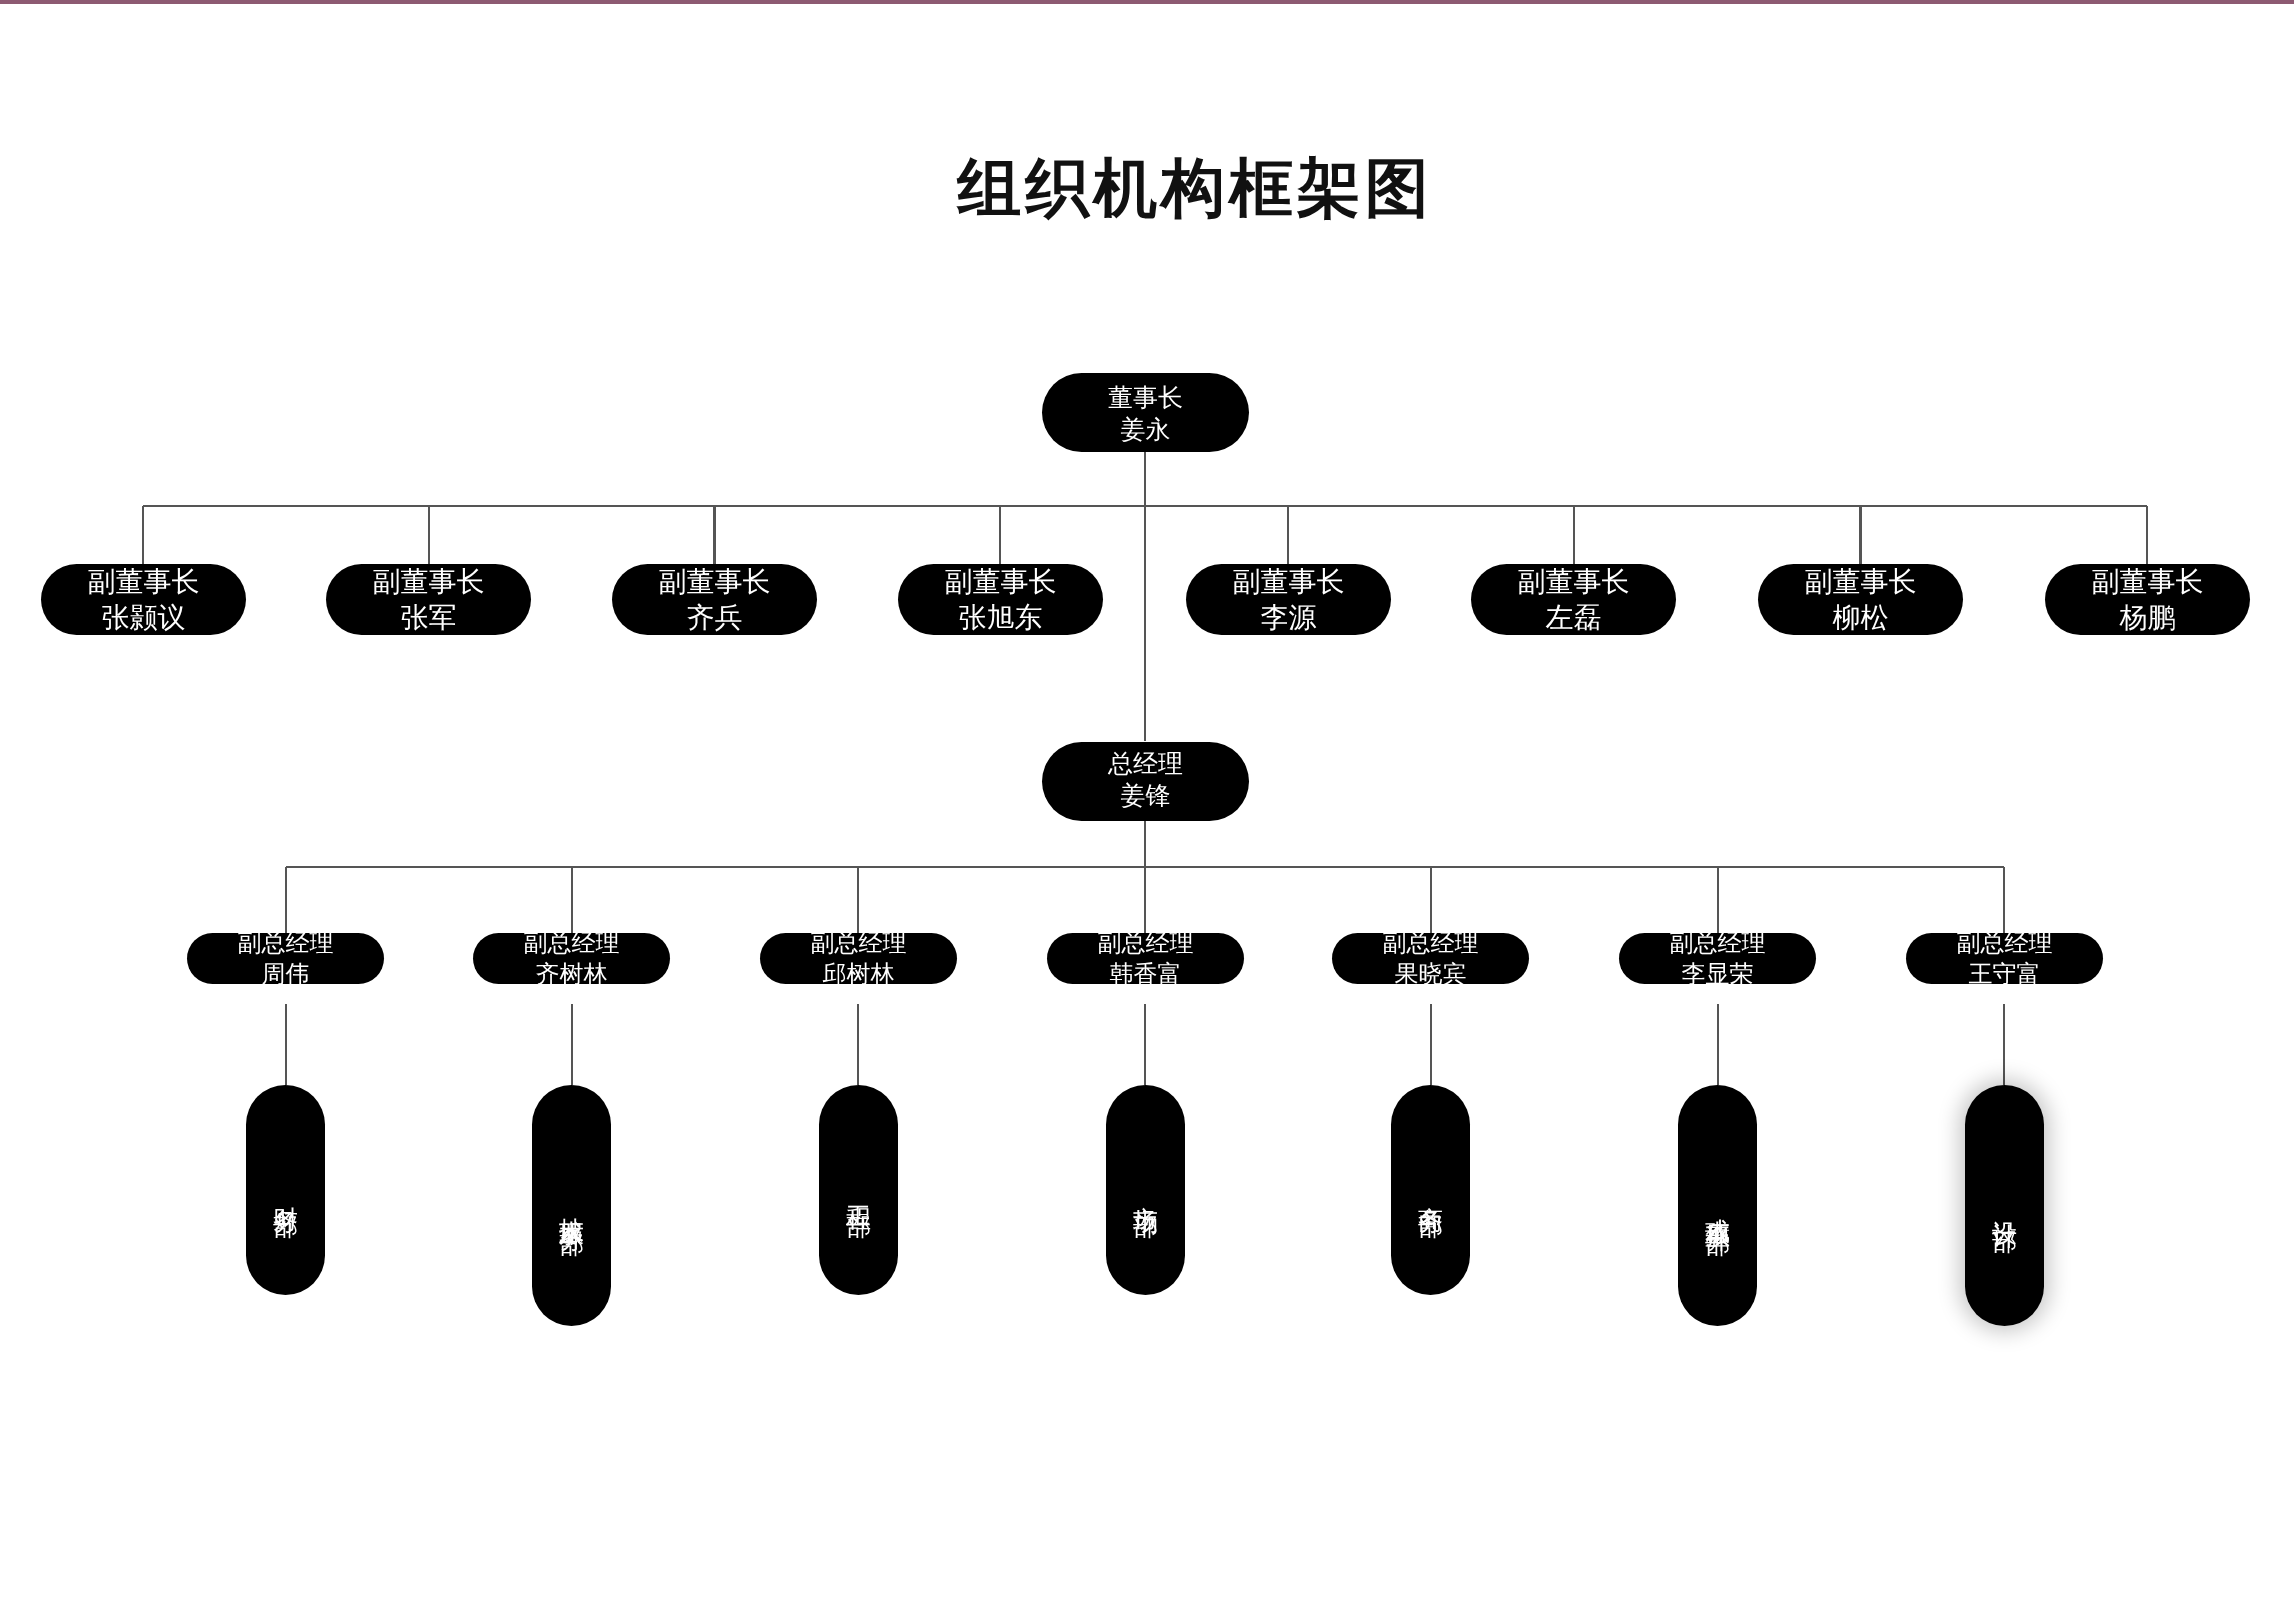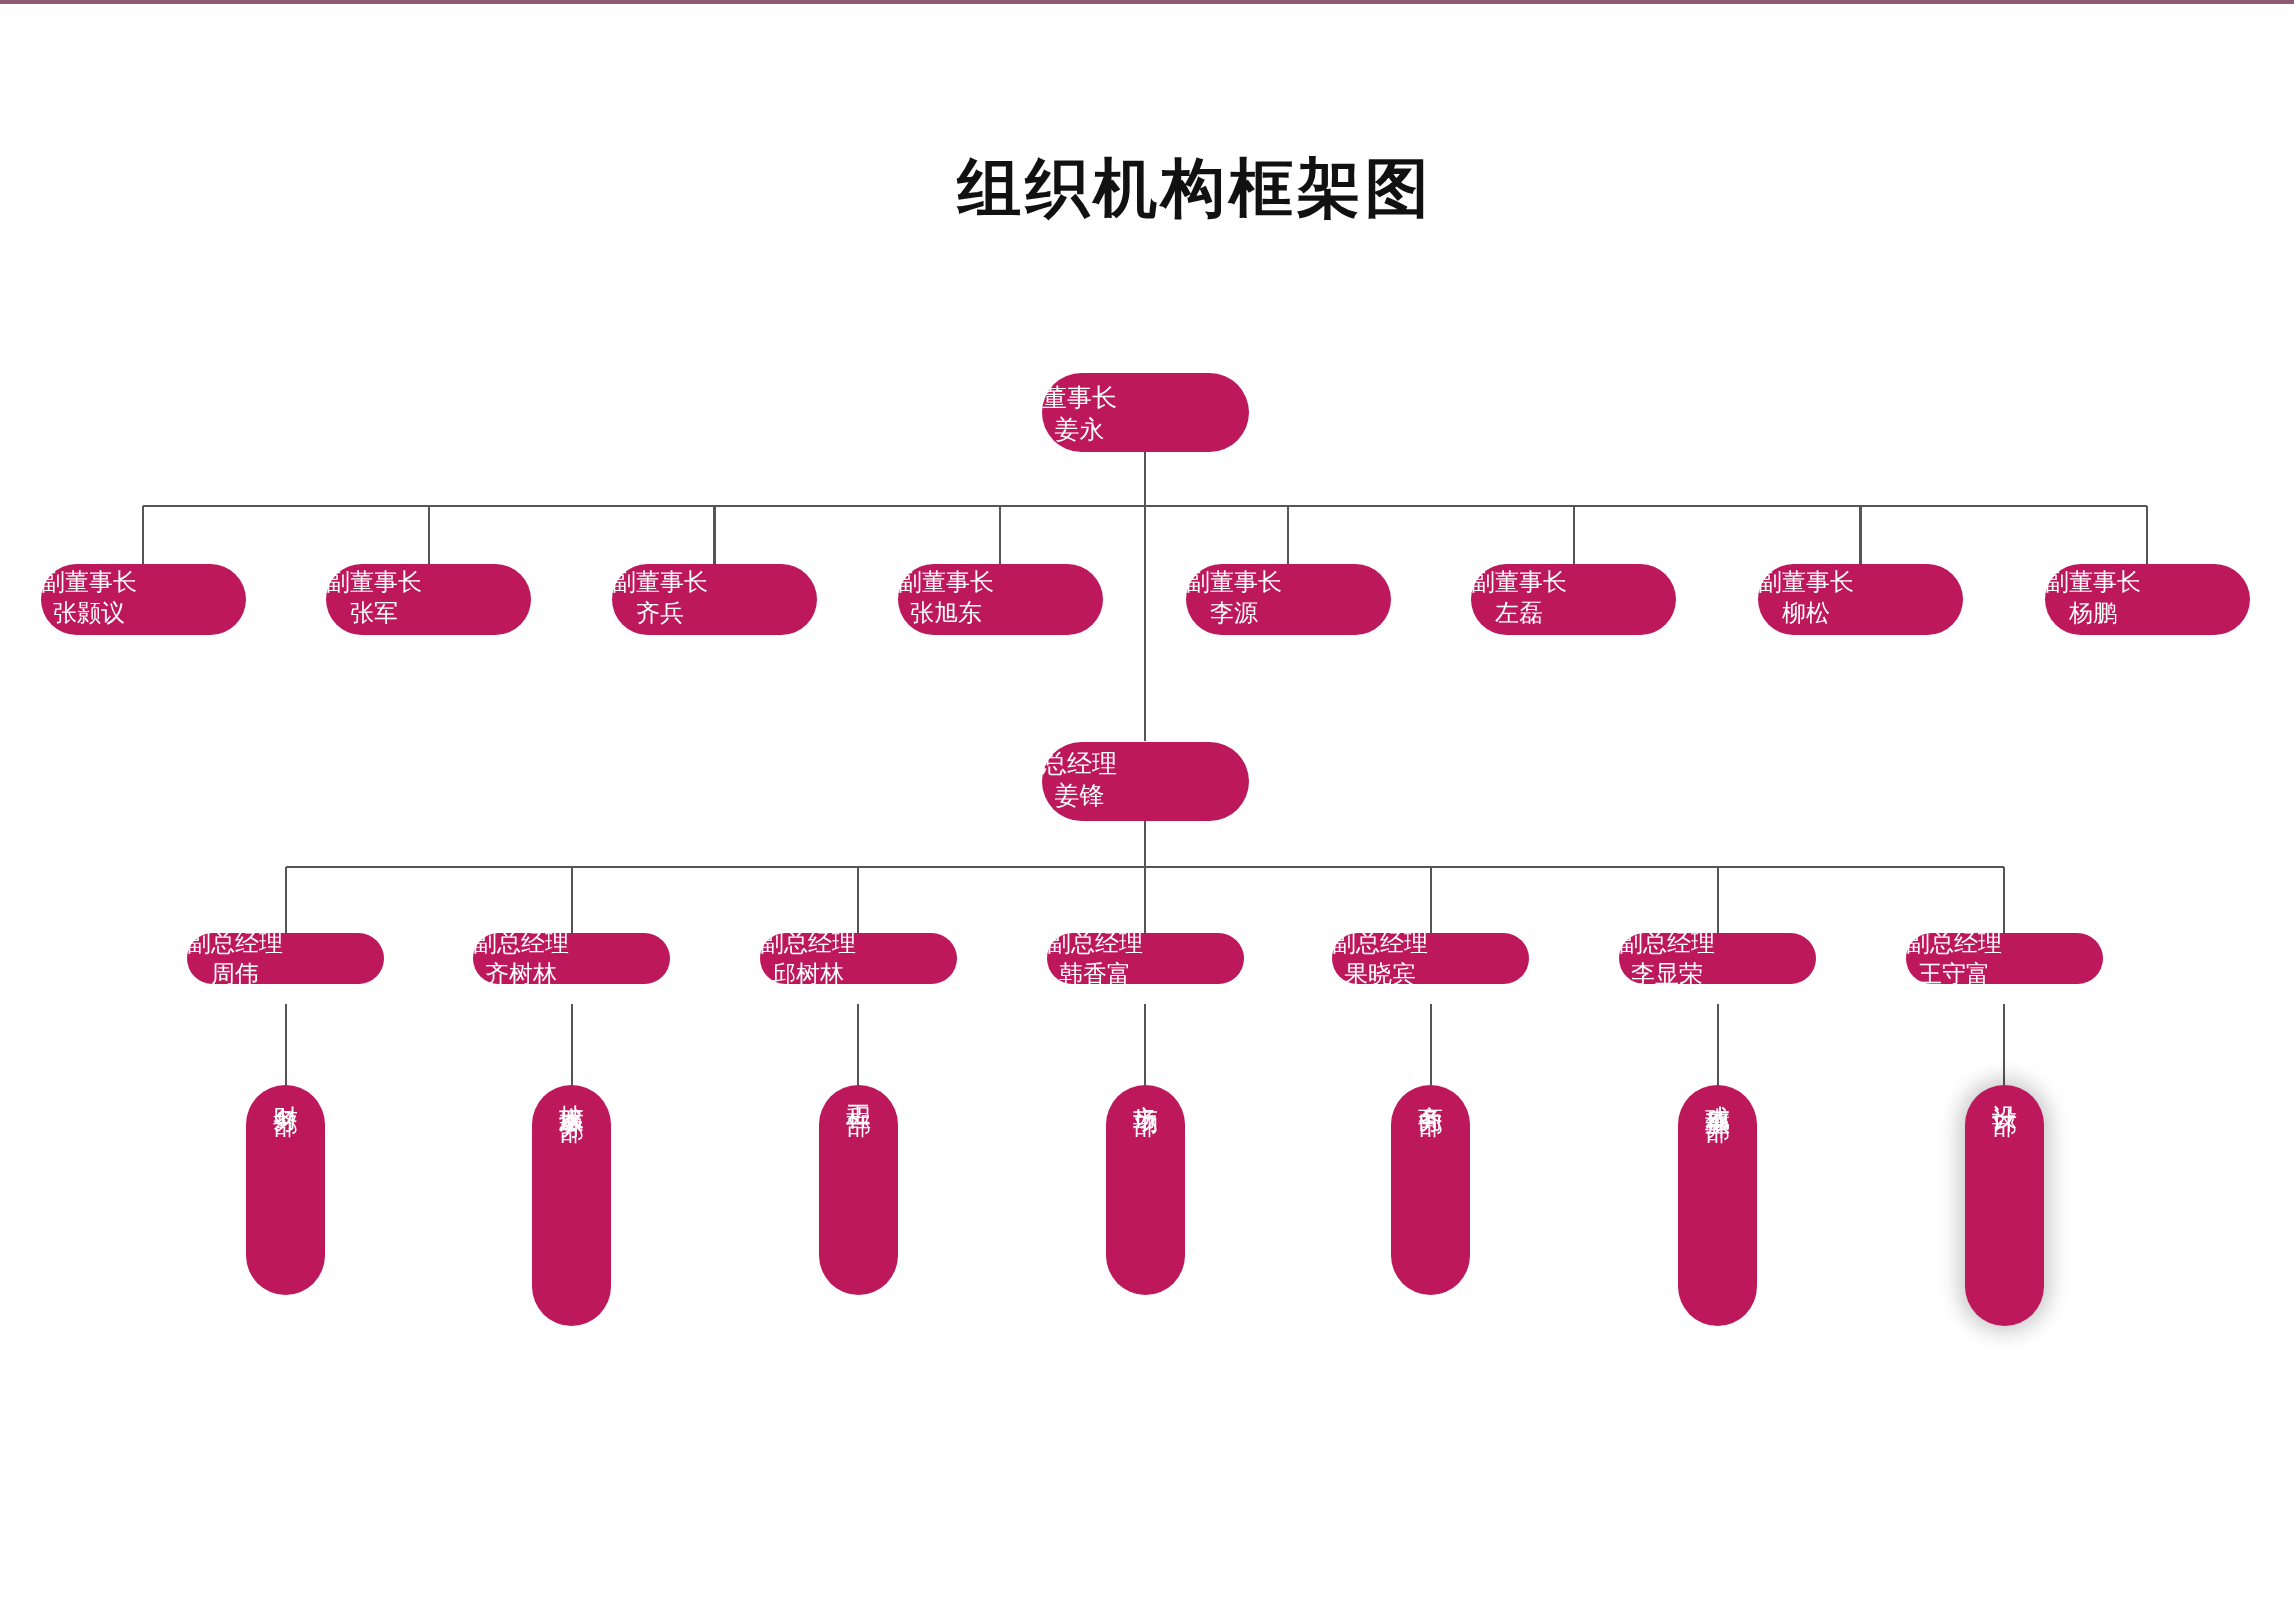--- a/index.html
+++ b/index.html
@@ -46,25 +46,25 @@
     position: absolute;
     left: 0; top: 0;
     width: 2294px;
     height: 1622px;
     pointer-events: none;
   }
 
   .node {
     position: absolute;
     box-sizing: border-box;
-    background: #be185d;
+    background: #000000;
     color: #ffffff;
     display: flex;
     align-items: center;
-    justify-content: flex-start;
+    justify-content: center;
     text-align: center;
     line-height: 1.28;
     font-size: 24px;
     border-radius: 46px;
     z-index: 3;
   }
   .node .line1, .node .line2 {
     display: block;
     white-space: nowrap;
   }
@@ -79,22 +79,21 @@
   .node.gm {
     width: 207px;
     height: 79px;
     border-radius: 41px;
     font-size: 25px;
   }
   .node.vice {
     width: 205px;
     height: 71px;
     border-radius: 36px;
-    font-size: 24px;
-    font-family: Liberation Mono, monospace;
+    font-size: 28px;
   }
   .node.dgm {
     width: 197px;
     height: 51px;
     border-radius: 36px;
     font-size: 24px;
   }
   .node.dept {
     width: 79px;
     height: 210px;

